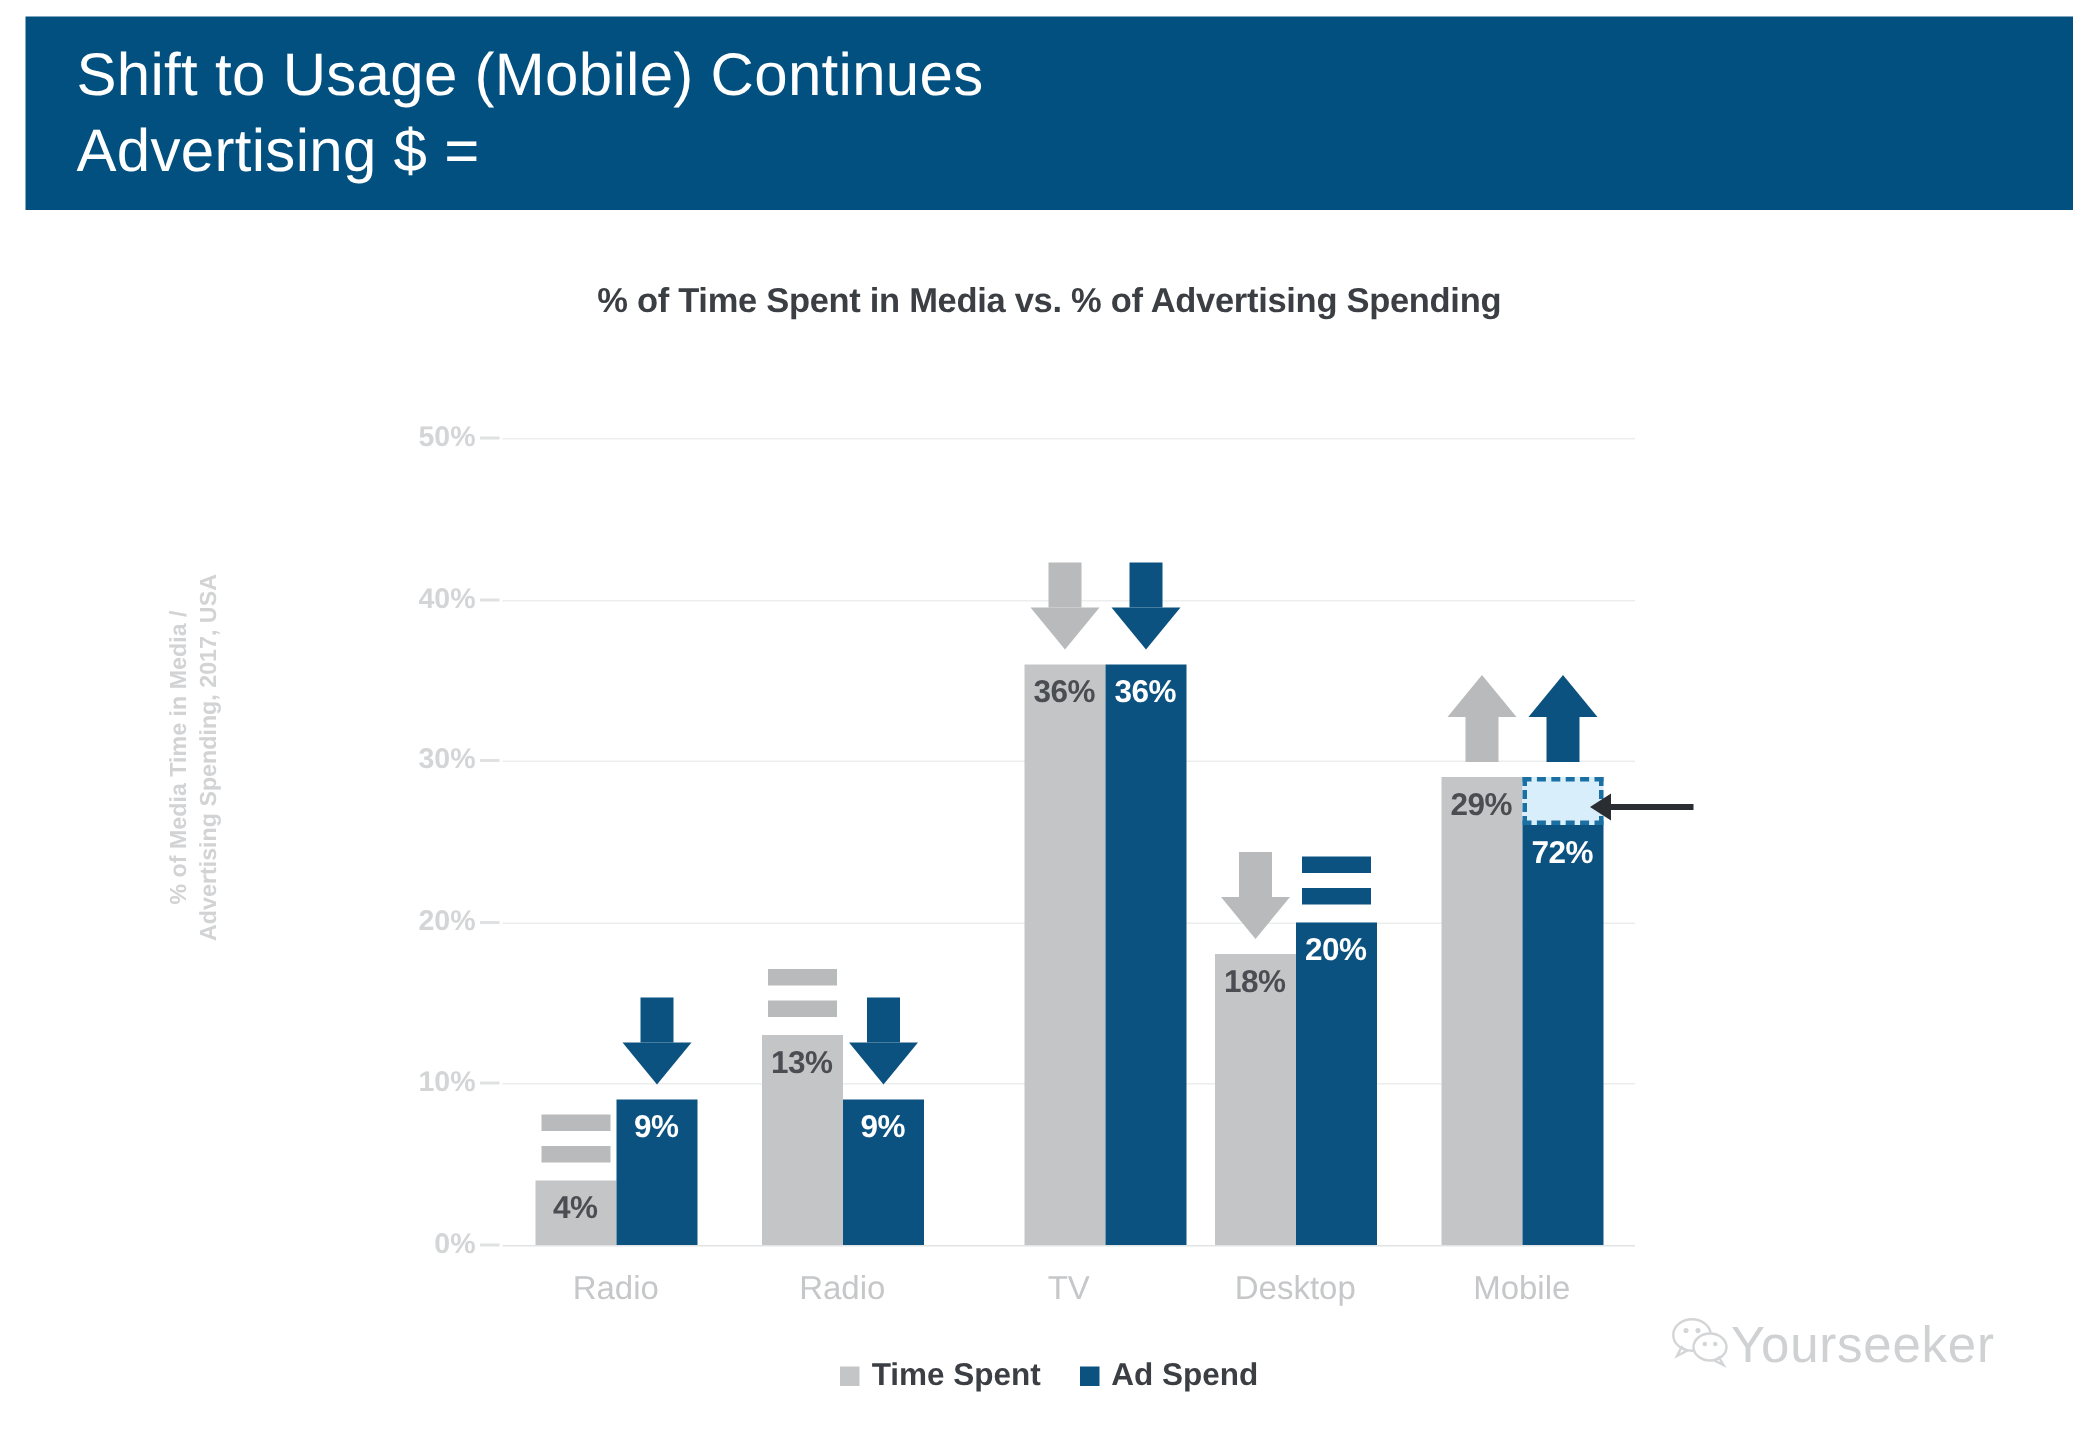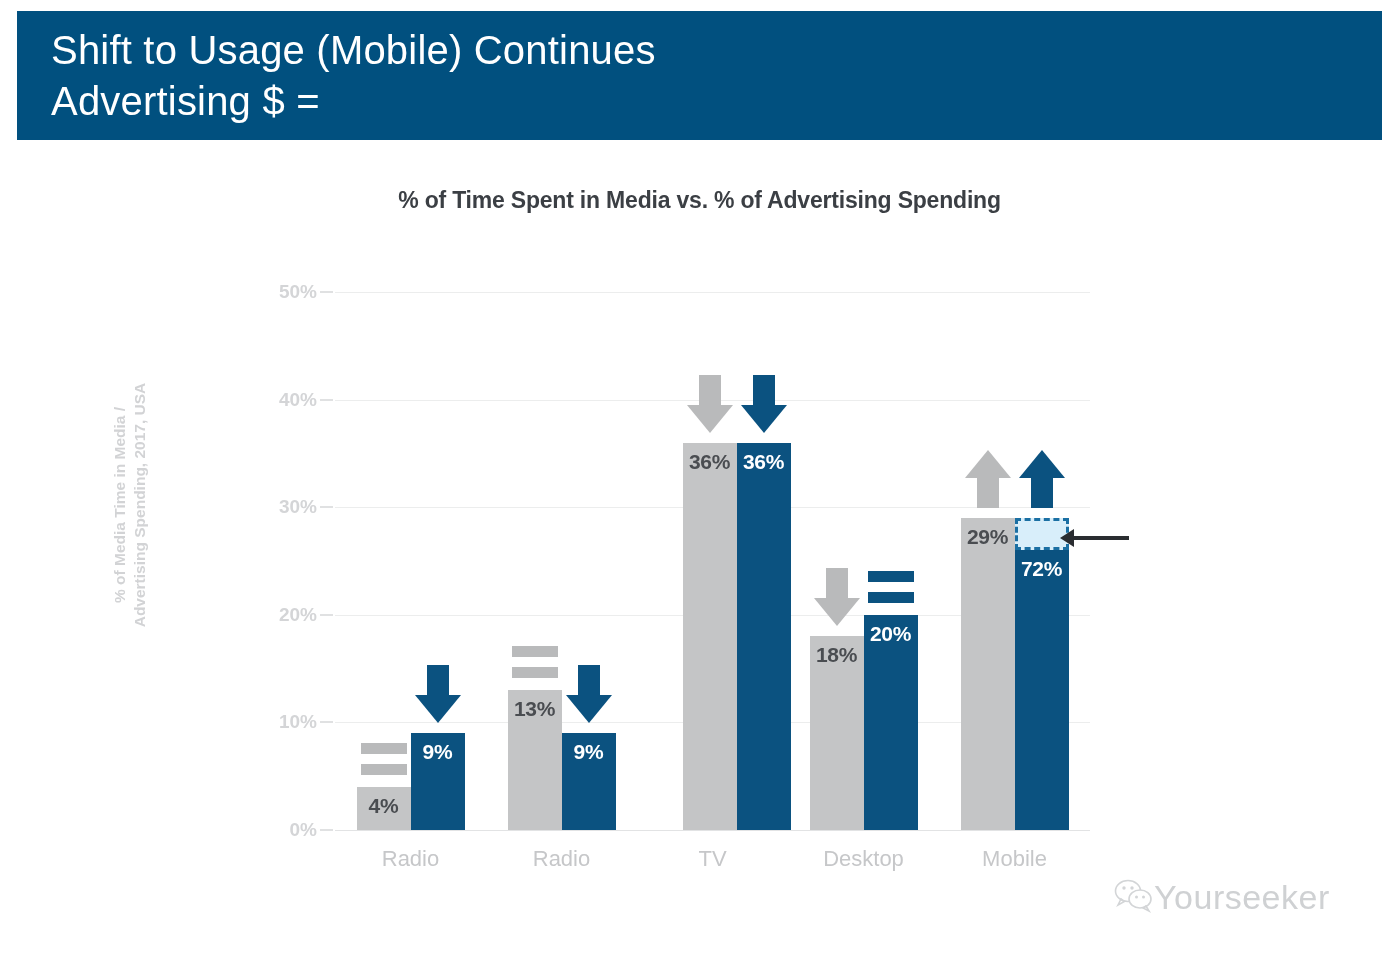--- a/index.html
+++ b/index.html
@@ -438,20 +438,30 @@
   <div id="cat-labels">
       <div class="cat-label" style="left: 335px; width: 151px;">Radio</div>
       <div class="cat-label" style="left: 486px; width: 151px;">Radio</div>
       <div class="cat-label" style="left: 637px; width: 151px;">TV</div>
       <div class="cat-label" style="left: 788px; width: 151px;">Desktop</div>
       <div class="cat-label" style="left: 939px; width: 151px;">Mobile</div>
     </div>
 
   <div id="ann-arrow"></div>
 
+  <div id="legend">
+    <div class="legend-item">
+      <span class="legend-swatch time"></span>
+      <span class="legend-text">Time Spent</span>
+    </div>
+    <div class="legend-item">
+      <span class="legend-swatch ad"></span>
+      <span class="legend-text">Ad Spend</span>
+    </div>
+  </div>
 </div>
 
 <div id="watermark">
   <span>
     <svg width="40" height="34" viewBox="0 0 40 34" aria-hidden="true">
       <ellipse cx="14" cy="12" rx="12.5" ry="10.5" fill="none" stroke="#d3d5d7" stroke-width="1.6"></ellipse>
       <path d="M7 20 L4 26 L10.5 22.5 Z" fill="none" stroke="#d3d5d7" stroke-width="1.6"></path>
       <circle cx="10" cy="9" r="1.7" fill="#d3d5d7"></circle>
       <circle cx="18" cy="9" r="1.7" fill="#d3d5d7"></circle>
       <ellipse cx="26" cy="20" rx="11" ry="9" fill="#ffffff" stroke="#d3d5d7" stroke-width="1.6"></ellipse>

